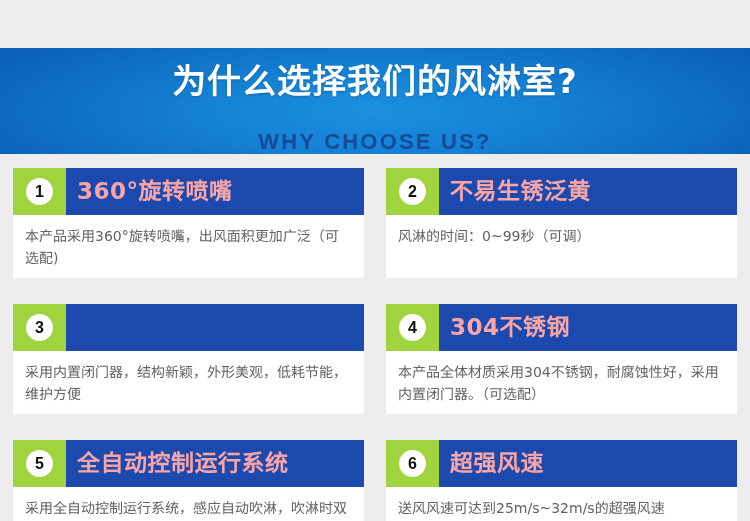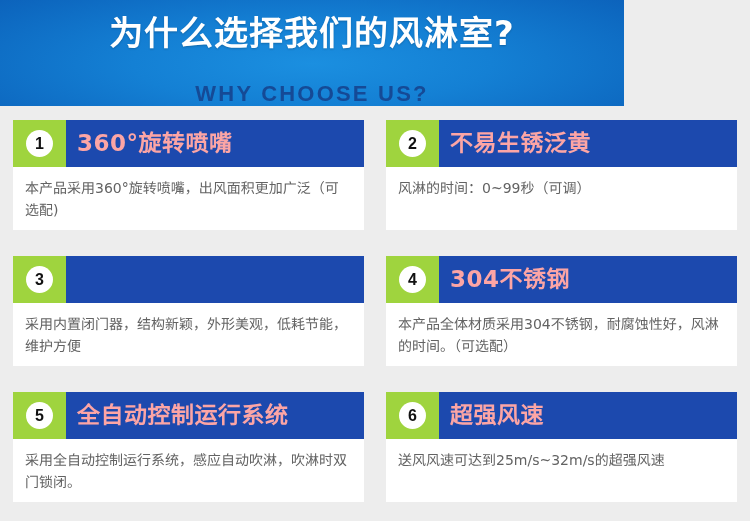--- a/index.html
+++ b/index.html
@@ -20,25 +20,26 @@
     position: relative;
     width: 750px;
     height: 521px;
     background: #ededed;
     box-sizing: border-box;
   }
 
   
   .banner {
     position: relative;
-    width: 624px;
+    width: 750px;
     height: 106px;
     background:
       radial-gradient(ellipse 640px 150px at 50% 60%, #1b8fe0 0%, #1480d4 28%, #0d68c0 58%, #0a57b2 80%, #0950a8 100%);
     overflow: hidden;
+    margin-top: 48px;
   }
   .banner-title {
     position: absolute;
     left: 0;
     right: 0;
     top: 8px;
     text-align: center;
     color: #ffffff;
     font-size: 34px;
     line-height: 50px;
@@ -180,21 +181,21 @@
       <div class="card-body">采用内置闭门器，结构新颖，外形美观，低耗节能，维护方便</div>
     </div>
 
     <div class="card">
       <div class="card-head">
         <div class="badge-box">
           <div class="badge">4</div>
         </div>
         <div class="card-title">304不锈钢</div>
       </div>
-      <div class="card-body">本产品全体材质采用304不锈钢，耐腐蚀性好，风淋的时间。（可选配）</div>
+      <div class="card-body">本产品全体材质采用304不锈钢，耐腐蚀性好，采用内置闭门器。（可选配）</div>
     </div>
 
     <div class="card">
       <div class="card-head">
         <div class="badge-box">
           <div class="badge">5</div>
         </div>
         <div class="card-title">全自动控制运行系统</div>
       </div>
       <div class="card-body">采用全自动控制运行系统，感应自动吹淋，吹淋时双门锁闭。</div>

